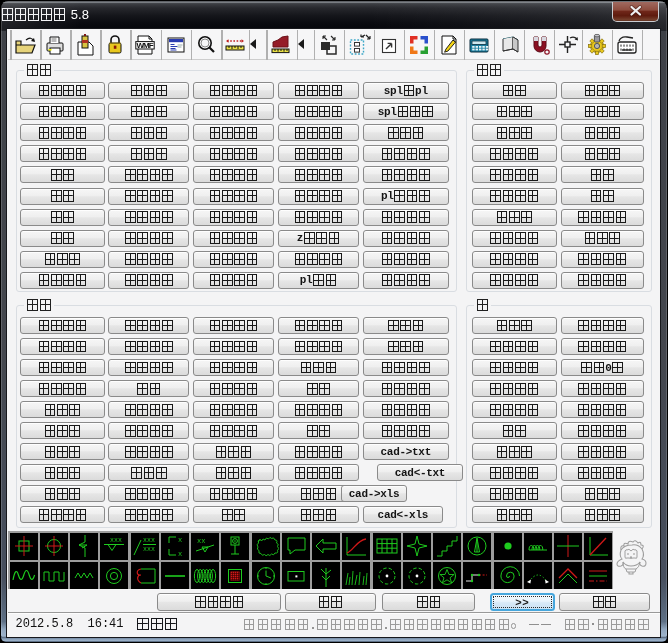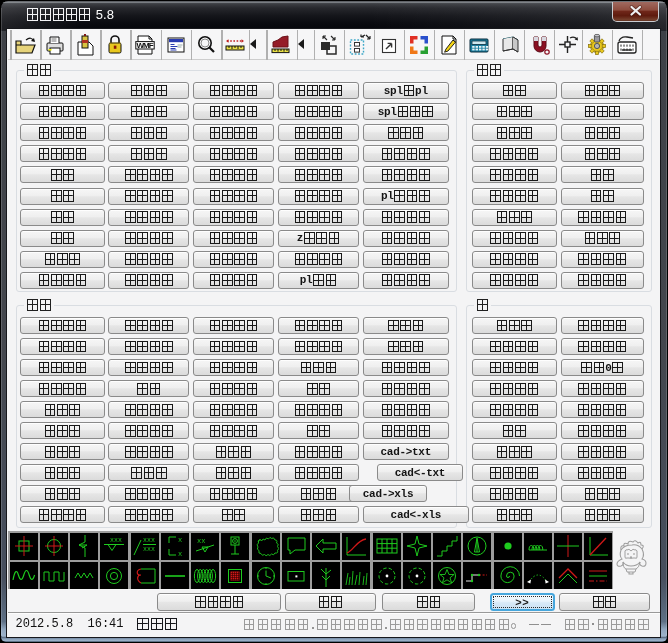--- a/index.html
+++ b/index.html
@@ -54,21 +54,21 @@
 #stat1{position:absolute;left:8px;top:612.4px;width:652px;height:1px;background:#999}
 #stat2{position:absolute;left:8px;top:613.4px;width:652px;height:1px;background:#fdfdfd}
 .mono{font:12px "Liberation Mono",monospace;color:#101010}
 </style></head><body>
 <div id="win">
 <div id="frame"></div>
     <div id="bband"></div>
     <div id="shl"></div>
     <div id="shr"></div>
 <div id="client"></div>
-<div class="lab" style="left:26px;top:7.5px;height:14px">
+<div class="lab" style="left:1px;top:7.5px;height:14px">
       <i class="cW"></i>
       <i class="cW"></i>
       <i class="cW"></i>
       <i class="cW"></i>
       <i class="cW"></i>
       <span style="font:13px 'Liberation Sans';color:#fff;margin-left:5px">5.8</span>
     </div>
 <div class="abs" style="left:611.5px;top:2px;width:47.5px;height:19.5px;border:1px solid #c9ccd1;border-top:none;border-radius:0 0 5px 5px;
 background:linear-gradient(180deg,#a06a60 0%,#8d4c3e 42%,#6f2619 50%,#5e1b0e 72%,#774430 96%,#4a1c10 100%);z-index:5">
 <svg width="46" height="19">
@@ -893,21 +893,21 @@
       <i class="c"></i>
       <i class="c"></i>
       <i class="c"></i>
       <i class="c"></i>
     </div>
 <div class="btn" style="left:278px;top:485.4px;width:81px">
       <i class="c"></i>
       <i class="c"></i>
       <i class="c"></i>
     </div>
-<div class="btn" style="left:349px;top:485.4px;width:78px">
+<div class="btn" style="left:341px;top:485.4px;width:66px">
       <b class="a">cad-&gt;xls</b>
     </div>
 <div class="btn" style="left:20px;top:506.45px;width:84.8px">
       <i class="c"></i>
       <i class="c"></i>
       <i class="c"></i>
       <i class="c"></i>
     </div>
 <div class="btn" style="left:108.2px;top:506.45px;width:81.3px">
       <i class="c"></i>
@@ -917,21 +917,21 @@
     </div>
 <div class="btn" style="left:192.7px;top:506.45px;width:81.6px">
       <i class="c"></i>
       <i class="c"></i>
     </div>
 <div class="btn" style="left:278px;top:506.45px;width:81px">
       <i class="c"></i>
       <i class="c"></i>
       <i class="c"></i>
     </div>
-<div class="btn" style="left:362.8px;top:506.45px;width:106px">
+<div class="btn" style="left:362.8px;top:506.45px;width:80px">
       <b class="a">cad&lt;-xls</b>
     </div>
 <div class="btn" style="left:472px;top:317px;width:84.5px">
       <i class="c"></i>
       <i class="c"></i>
       <i class="c"></i>
     </div>
 <div class="btn" style="left:560.5px;top:317px;width:83.5px">
       <i class="c"></i>
       <i class="c"></i>

